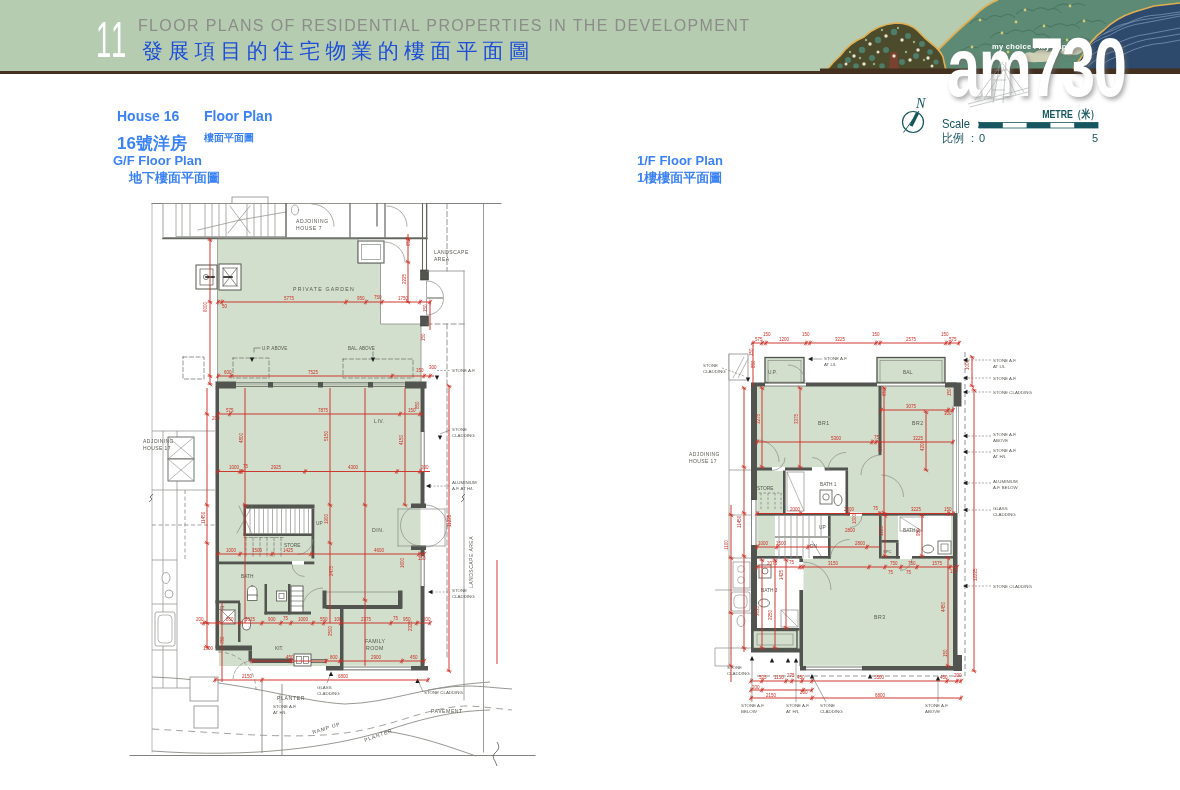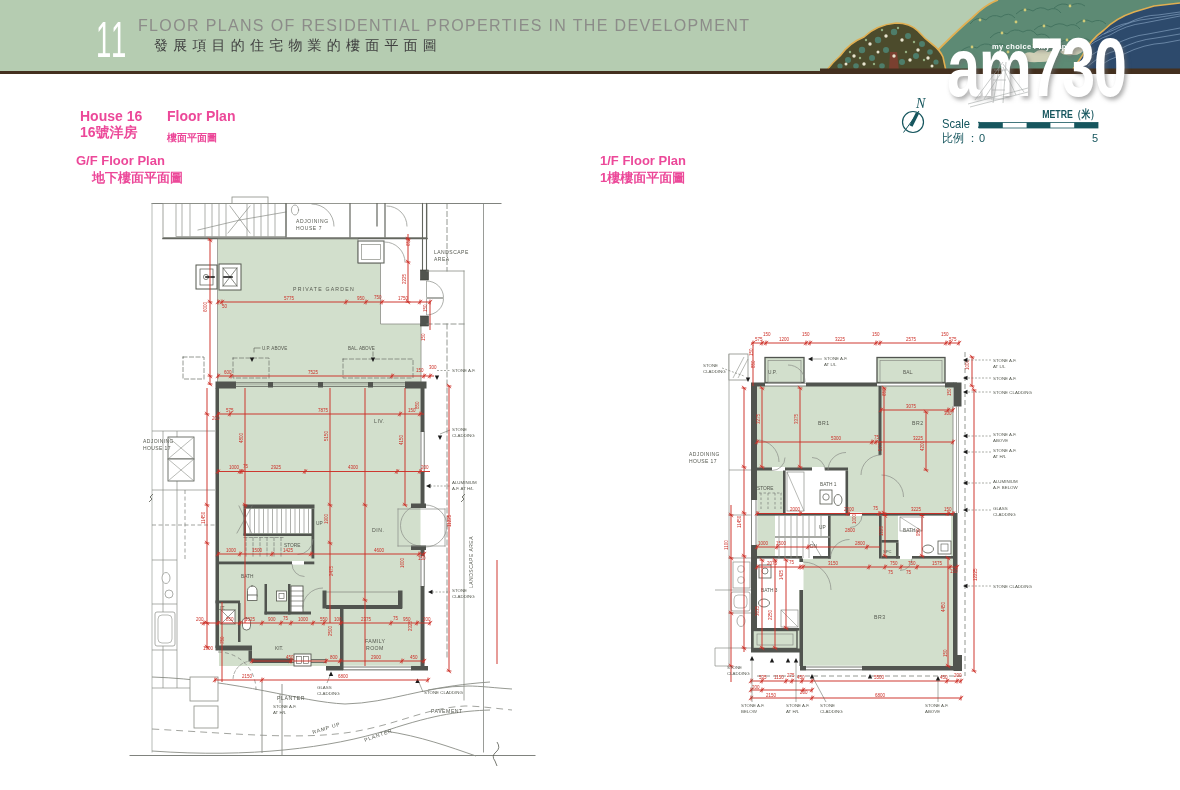--- a/index.html
+++ b/index.html
@@ -1,19 +1,19 @@
 <!DOCTYPE html>
 <html><head>
 <meta charset="utf-8">
 <style>
   html,body{margin:0;padding:0;}
   body{width:1180px;height:790px;position:relative;background:#ffffff;overflow:hidden;
        font-family:"Liberation Sans", sans-serif;}
   .abs{position:absolute;}
-  .teal{color:#ec4899;font-weight:bold;}
+  .teal{color:#3b82f6;font-weight:bold;margin-left:37px;}
 </style>
 </head>
 <body>
 
 <div class="abs" style="left:0;top:0;width:1180px;height:71px;background:#b5ccb1;"></div>
 
 <div class="abs" style="left:0;top:71px;width:1180px;height:3px;background:#44301f;"></div>
 
 <svg class="abs" style="left:820px;top:0;" width="360" height="71" viewBox="0 0 360 71">
 
@@ -110,29 +110,29 @@
 
   <path d="M252,71 L262,56 Q270,40 284,30 Q296,18 314,12 L334,6 L360,3" fill="none" stroke="#e0af52" stroke-width="1.6"></path>
 
   <rect x="0" y="68.5" width="360" height="2.5" fill="#44301f"></rect>
 </svg>
 
 <div class="abs" style="left:96px;top:11px;color:#ffffff;font-size:50px;font-weight:normal;letter-spacing:3px;transform:scaleX(0.55);transform-origin:0 0;">11</div>
 
 <div class="abs" style="left:138px;top:16.5px;color:#8c8c89;font-size:16px;letter-spacing:1.35px;white-space:nowrap;text-align:right;">FLOOR PLANS OF RESIDENTIAL PROPERTIES IN THE DEVELOPMENT</div>
 
-<div class="abs" style="left:154px;top:37px;color:#404040;font-size:14px;letter-spacing:5.2px;white-space:nowrap;">發展項目的住宅物業的樓面平面圖</div>
+<div class="abs" style="left:142px;top:37px;color:#1d4ed8;font-size:21px;letter-spacing:5.2px;white-space:nowrap;">發展項目的住宅物業的樓面平面圖</div>
 
 <div class="abs" style="left:947px;top:19px;color:#ffffff;font-size:84px;font-weight:bold;letter-spacing:-2px;transform:scaleX(0.71);transform-origin:0 0;white-space:nowrap;text-shadow:3px 3px 5px rgba(110,110,110,0.55);">am730</div>
 
 <div class="abs" style="left:953px;top:42px;color:#ffffff;font-size:7.5px;font-weight:bold;letter-spacing:0.3px;padding-left:39px;">my choice . my paper</div>
 
 <div class="abs teal" style="left:80px;top:108px;font-size:14px;">House 16</div>
 <div class="abs teal" style="left:167px;top:108px;font-size:14px;">Floor Plan</div>
-<div class="abs teal" style="left:80px;top:124px;font-size:14px;">16號洋房</div>
+<div class="abs teal" style="left:80px;top:132px;font-size:17px;">16號洋房</div>
 <div class="abs teal" style="left:167px;top:131px;font-size:10px;">樓面平面圖</div>
 
 <div class="abs teal" style="left:76px;top:153px;font-size:13px;">G/F Floor Plan</div>
 <div class="abs teal" style="left:92px;top:169px;font-size:13px;">地下樓面平面圖</div>
 <div class="abs teal" style="left:600px;top:153px;font-size:13px;">1/F Floor Plan</div>
 <div class="abs teal" style="left:600px;top:169px;font-size:13px;">1樓樓面平面圖</div>
 
 <svg class="abs" style="left:960px;top:55px;" width="80" height="55" viewBox="0 0 80 55">
   <g stroke="#9aa09e" stroke-width="0.6" fill="none" opacity="0.9">
     <line x1="40" y1="7" x2="33" y2="48"></line>

